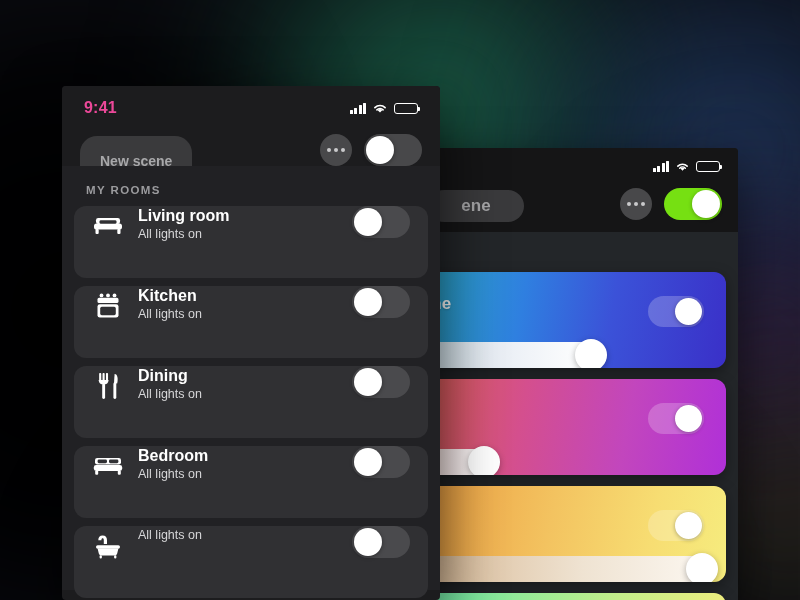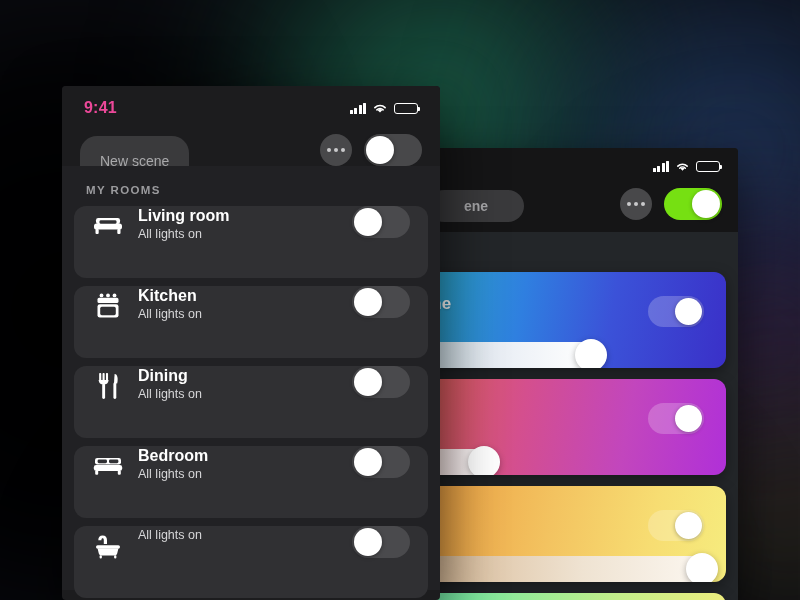--- a/index.html
+++ b/index.html
@@ -95,21 +95,21 @@
   .r-controls {
     position: absolute; right: 16px; top: 40px;
     display: flex; align-items: center; gap: 12px;
   }
   .r-scene-pill {
     position: absolute; left: 110px; top: 42px;
     height: 32px; min-width: 96px;
     border-radius: 16px;
     background: #3a3a3c;
     color: #a6a6a8;
-    font-size: 14px; font-weight: 600;
+    font-size: 17px; font-weight: 600;
     display: flex; align-items: center; justify-content: center;
     padding: 0 18px;
   }
   .r-body {
     position: absolute; left: 0; top: 84px;
     width: 100%; height: calc(100% - 84px);
     background: #232629;
     padding: 0 12px;
   }
   .r-section-label {
@@ -198,21 +198,21 @@
   .l-controls {
     position: absolute; right: 18px; top: 48px;
     display: flex; align-items: center; gap: 12px;
   }
   .l-scene-pill {
     position: absolute; left: 18px; top: 50px;
     height: 50px;
     border-radius: 17px;
     background: #3a3a3c;
     color: #a8a8aa;
-    font-size: 14px; font-weight: 400;
+    font-size: 14px; font-weight: 700;
     display: flex; align-items: center; justify-content: center;
     padding: 0 20px;
   }
   .l-body {
     position: absolute; left: 0; top: 80px;
     width: 100%; height: calc(100% - 90px);
     background: #212124;
     padding: 0 12px;
   }
   .l-section-label {

